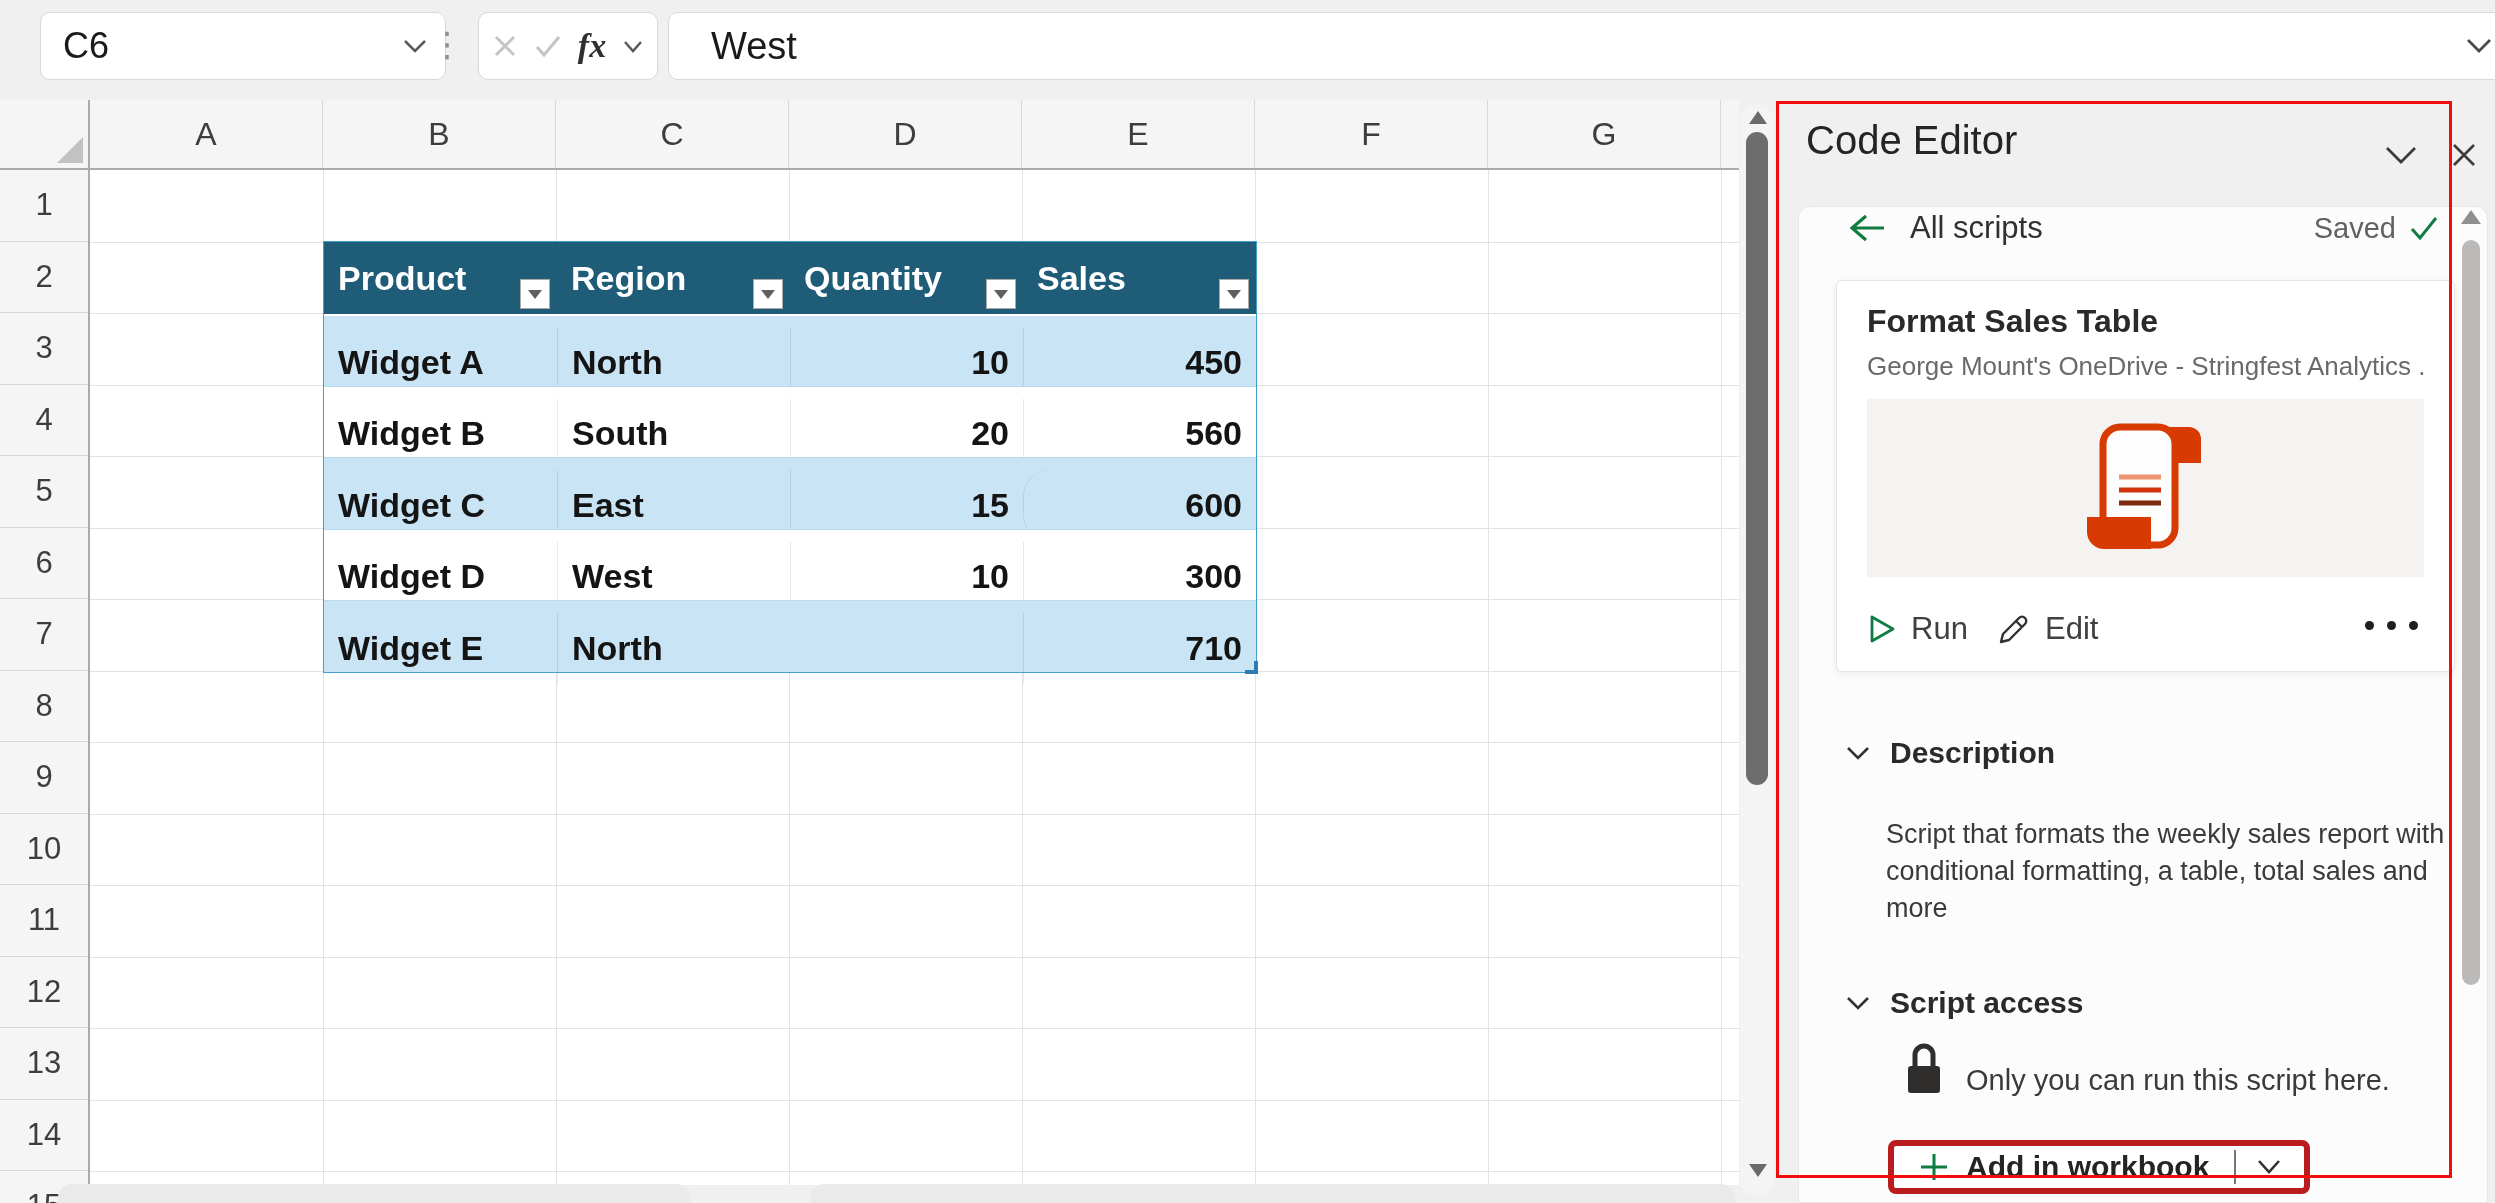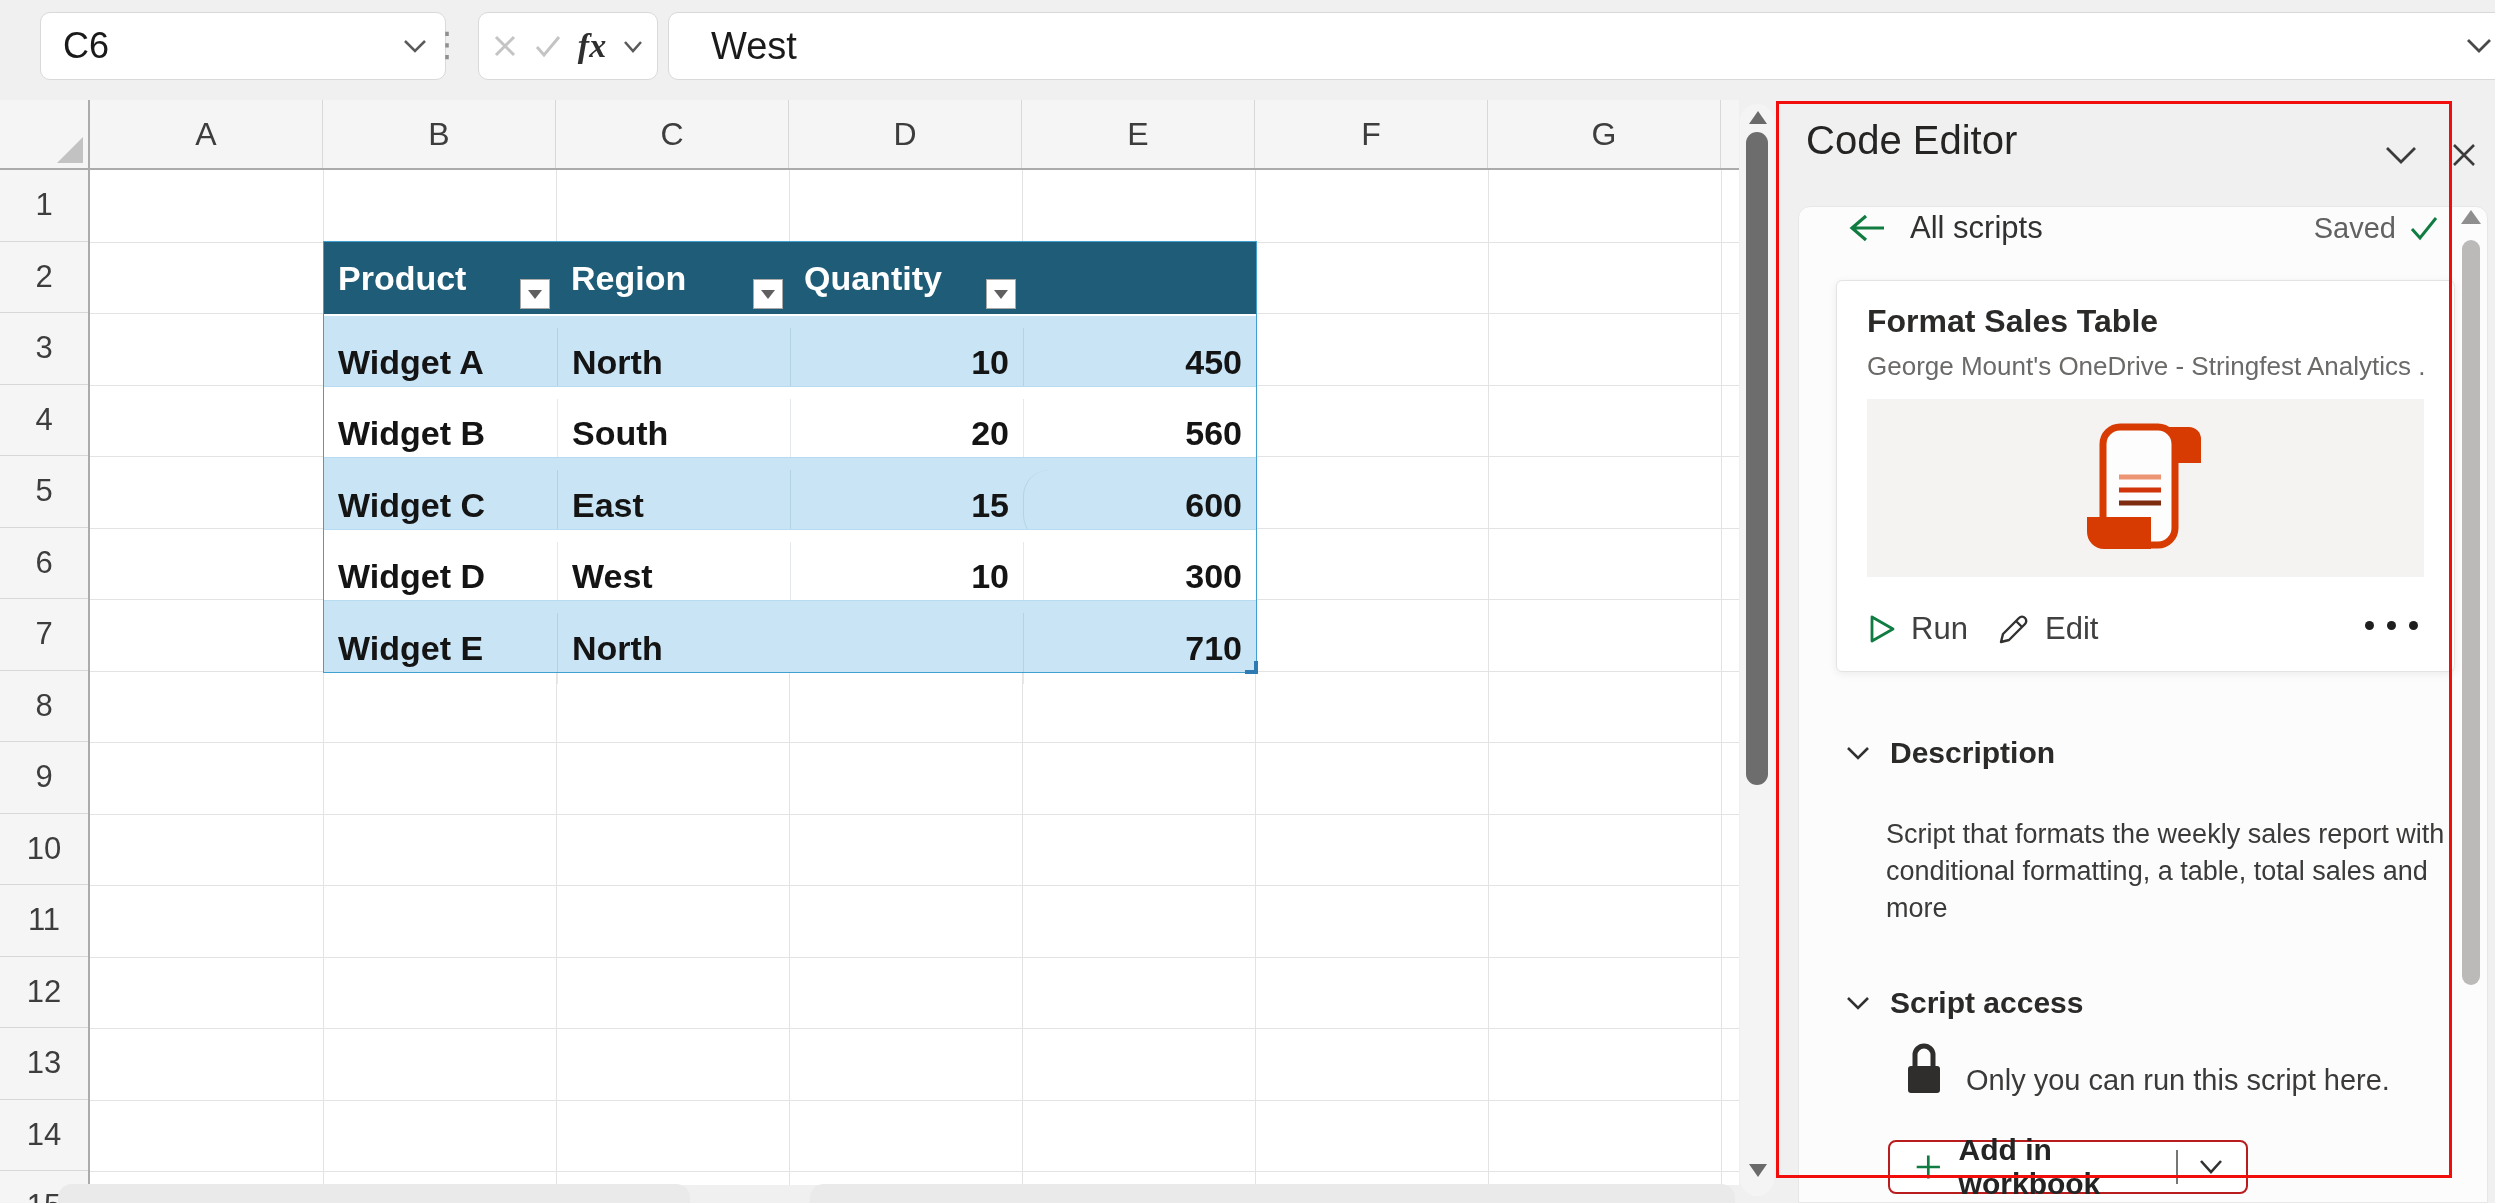--- a/index.html
+++ b/index.html
@@ -83,21 +83,21 @@
                  white-space:nowrap;overflow:hidden;}
   #card-preview{position:absolute;left:30px;top:118px;right:30px;height:178px;background:#f4f3f1;
                 display:flex;align-items:center;justify-content:center;}
   .action{position:absolute;display:flex;align-items:center;gap:14px;font-size:31px;color:#404040;}
   #ellipsis{position:absolute;right:36px;top:340px;display:flex;gap:13px;}
   #ellipsis i{width:9px;height:9px;border-radius:50%;background:#1f1f1f;}
   .sect-head{position:absolute;display:flex;align-items:center;gap:18px;}
   .sect-head .lbl{font-size:30px;font-weight:600;color:#2b2a29;}
   #desc-body{left:1886px;top:816px;width:600px;font-size:27px;line-height:37px;color:#3b3a39;}
   #access-note{left:1966px;top:1064px;font-size:29px;color:#3b3a39;}
-  #add-btn{left:1888px;top:1140px;width:360px;height:54px;background:#fff;border:2px solid #b91c1c;
+  #add-btn{left:1888px;top:1140px;width:422px;height:54px;background:#fff;border:6px solid #b91c1c;
            border-radius:8px;box-sizing:border-box;display:flex;align-items:center;}
   #add-btn .lbl{font-size:30px;font-weight:600;color:#242424;margin-left:16px;}
   #add-btn .divider{width:2px;height:34px;background:#767674;margin-left:auto;margin-right:18px;}
   #panel-vscroll-thumb{left:2462px;top:240px;width:18px;height:745px;background:#bcbab8;border-radius:9px;z-index:55;}
   #panel-scroll-up{left:2461px;top:210px;z-index:55;}
   #panel-scroll-up .t{width:0;height:0;border-left:10px solid transparent;border-right:10px solid transparent;
                       border-bottom:14px solid #8f8f8f;}
   #annotation-box{left:1776px;top:101px;width:676px;height:1077px;border:3px solid var(--red);
                   box-sizing:border-box;z-index:60;pointer-events:none;}
   svg{display:block;}
@@ -202,20 +202,23 @@
     <div id="sales-table-header">
         <div class="th" style="left: 0px; width: 233px;">Product<div class="filterbtn">
             <div class="tri"></div>
           </div></div>
         <div class="th" style="left: 233px; width: 233px;">Region<div class="filterbtn">
             <div class="tri"></div>
           </div></div>
         <div class="th" style="left: 466px; width: 233px;">Quantity<div class="filterbtn">
             <div class="tri"></div>
           </div></div>
+        <div class="th" style="left: 699px; width: 233px;">Sales<div class="filterbtn">
+            <div class="tri"></div>
+          </div></div>
       </div>
     <div id="sales-table-body">
         <div class="trow band">
           <div class="td c0" style="left: 0px; width: 233px;">Widget A</div>
           <div class="td c1" style="left: 233px; width: 233px;">North</div>
           <div class="td c2 right" style="left: 466px; width: 233px;">10</div>
           <div class="td c3 right" style="left: 699px; width: 233px;">450</div>
         </div>
         <div class="trow">
           <div class="td c0" style="left: 0px; width: 233px;">Widget B</div>

